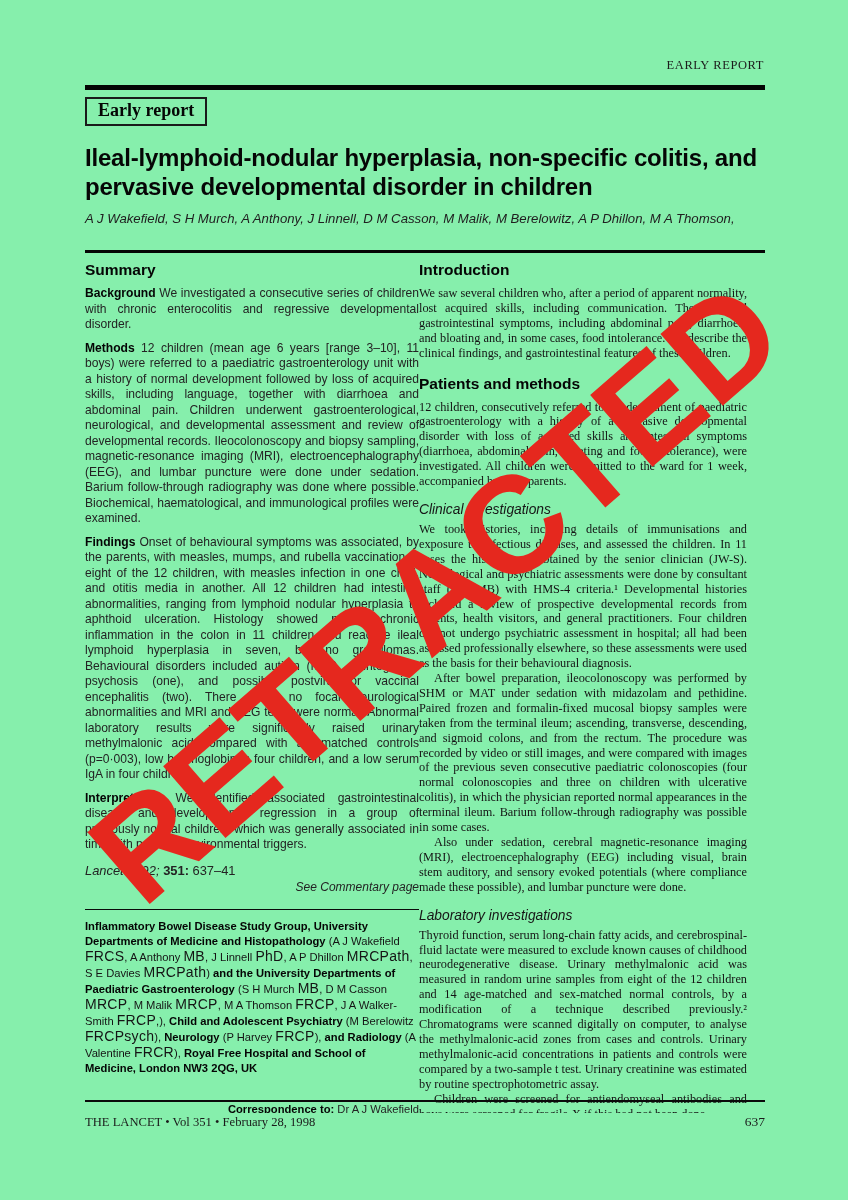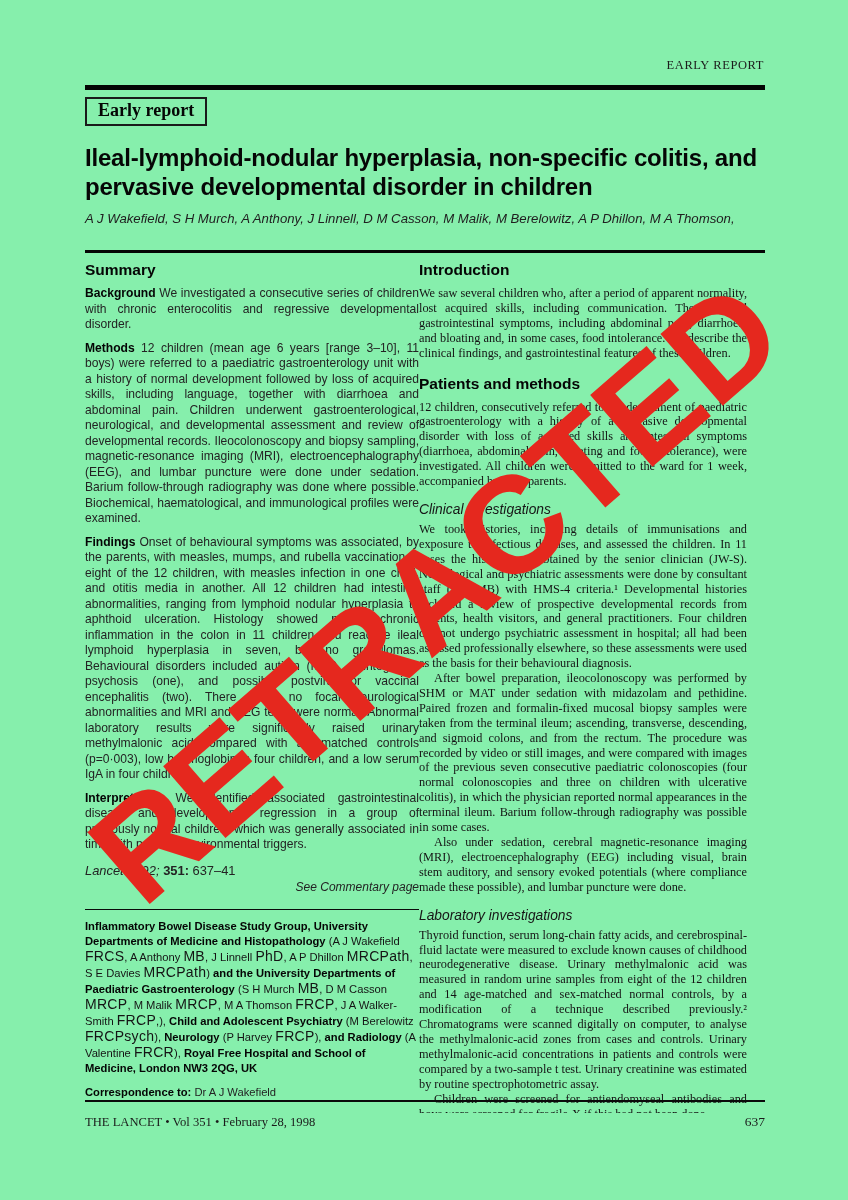--- a/index.html
+++ b/index.html
@@ -73,21 +73,21 @@
   .citation { margin: 10px 0 0; font-size: 12.9px; text-align: left; }
   .citation .it { font-style: italic; }
   .citation b { font-weight: bold; }
   .commentary { margin: 2px 0 12px; font-style: italic; font-size: 12px; text-align: right; }
 
   .col-rule { margin: 13px 0 9px; height: 1.5px; background: #0a0a0a; }
 
   .affil { margin: 0; font-size: 11.2px; line-height: 15px; text-align: left; color: #141414; }
   .seg-b { font-weight: bold; color: #050505; }
   .seg-sc { font-size: 14px; letter-spacing: 0.3px; }
-  .correspondence { margin: 9px 0 0; font-size: 11.2px; text-align: left; }
+  .correspondence { margin: 26px 0 0; font-size: 11.2px; text-align: right; }
   .correspondence b { color: #050505; }
 
   .col-right p { margin: 0; }
   .col-right p.indent { text-indent: 15px; }
   .col-right p.gap-after { margin-bottom: 13px; }
 
   
   .footer-rule {
     position: absolute; top: 1100px; left: 85px; width: 680px; height: 1.5px;
     background: #0a0a0a;

